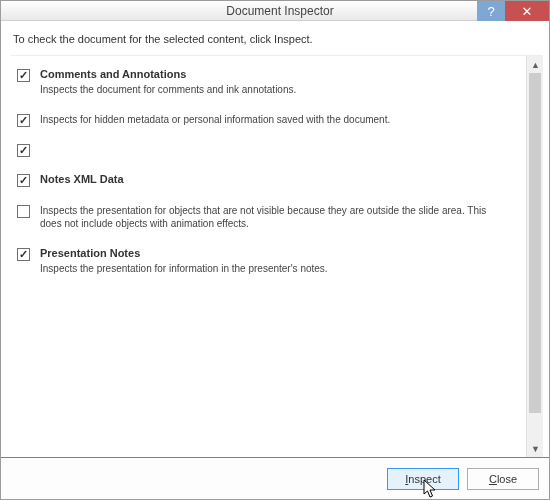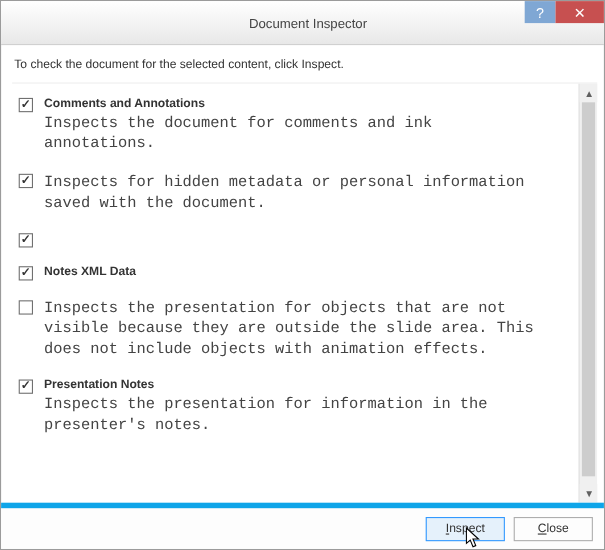--- a/index.html
+++ b/index.html
@@ -13,21 +13,21 @@
     }
     .window {
       width: 550px;
       height: 500px;
       border: 1px solid #9b9b9b;
       display: flex;
       flex-direction: column;
       position: relative;
     }
     .titlebar {
-      height: 40px;
+      height: 20px;
       background: linear-gradient(#ffffff, #e8e8e8);
       border-bottom: 1px solid #d0d0d0;
       display: flex;
       align-items: center;
       justify-content: center;
       position: relative;
       padding-left: 10px;
     }
     .titlebar-title {
       font-size: 12px;
@@ -133,28 +133,27 @@
       font-weight: bold;
     }
     .item-text { flex: 1; }
     .item-title {
       font-weight: bold;
       font-size: 11px;
       color: #333;
       margin-bottom: 3px;
     }
     .item-desc {
-      font-size: 14px;
+      font-size: 10px;
       color: #444;
       line-height: 1.35;
-      font-family: Liberation Mono, monospace;
     }
     .footer {
       height: 42px;
-      border-top: 5px solid #0ea5e9;
+      border-top: 1px solid #0ea5e9;
       display: flex;
       align-items: center;
       justify-content: flex-end;
       padding: 0 10px;
       gap: 8px;
       background: #fdfdfd;
       position: relative;
     }
     .btn {
       min-width: 72px;

